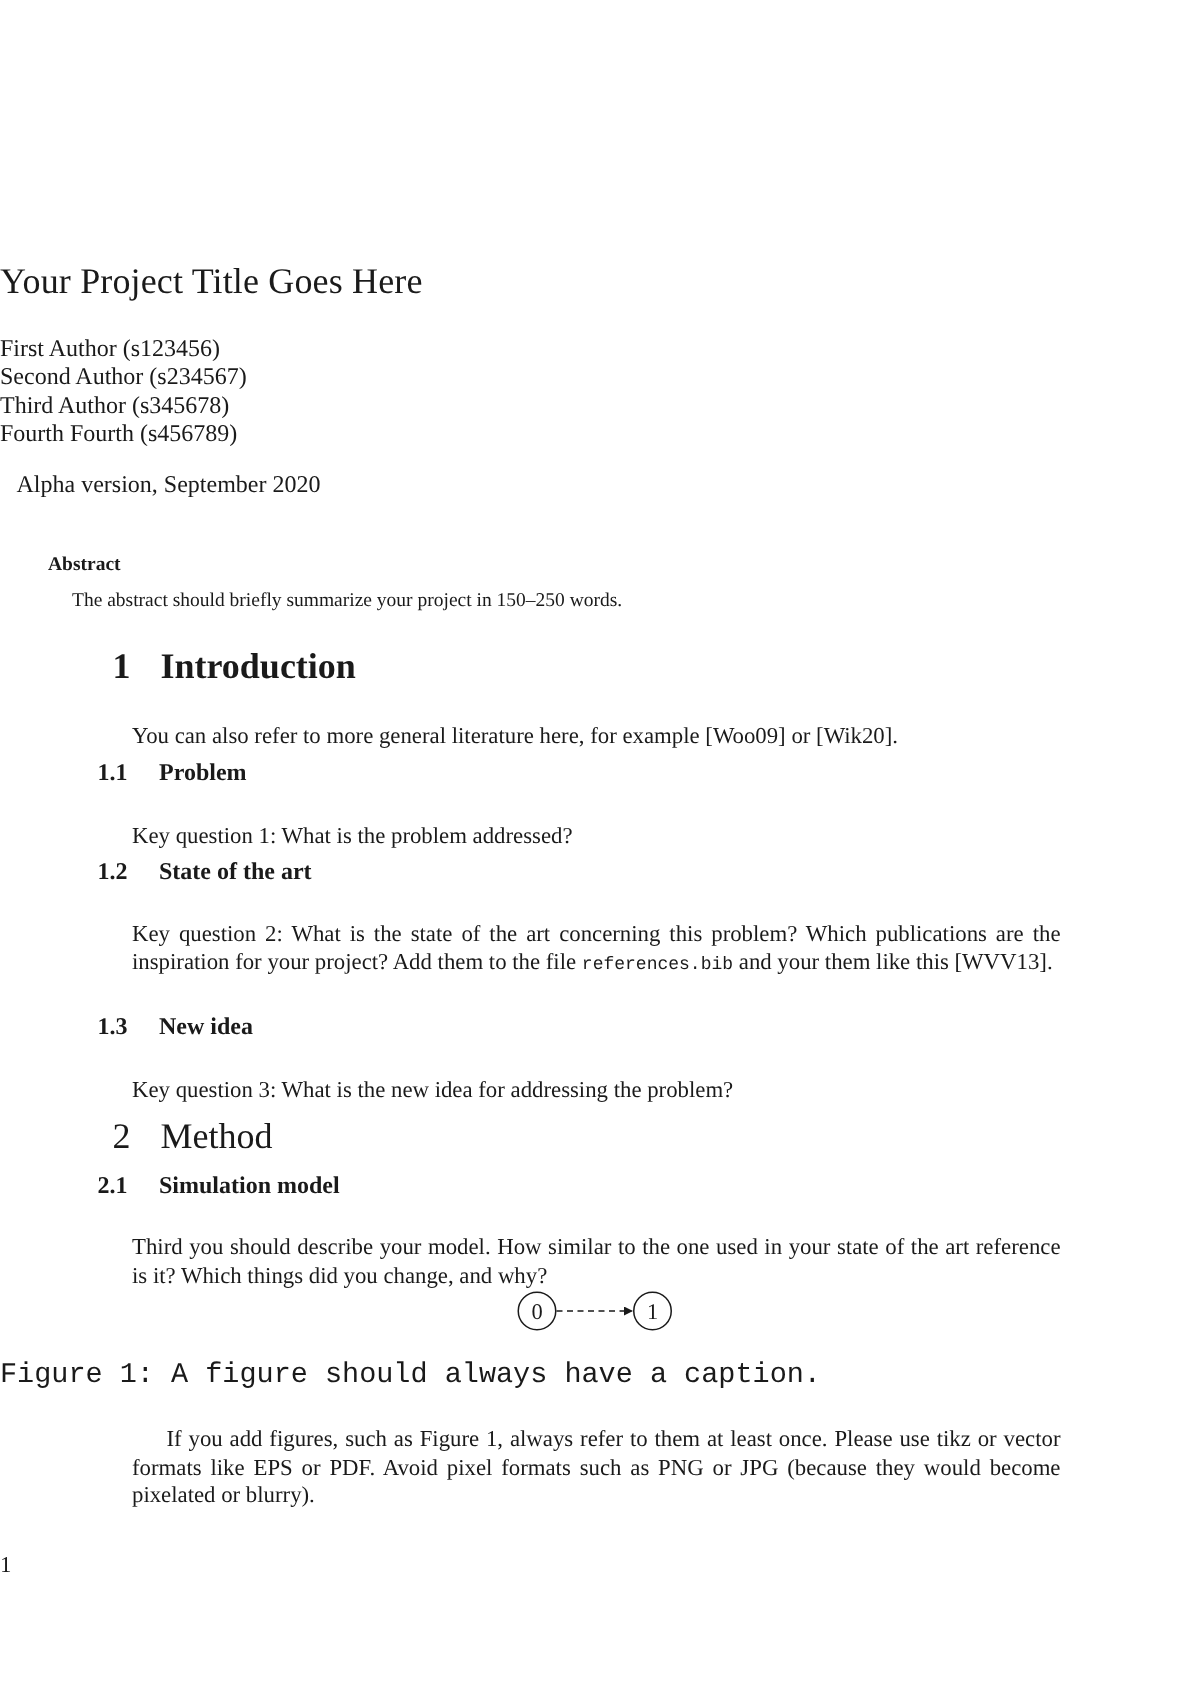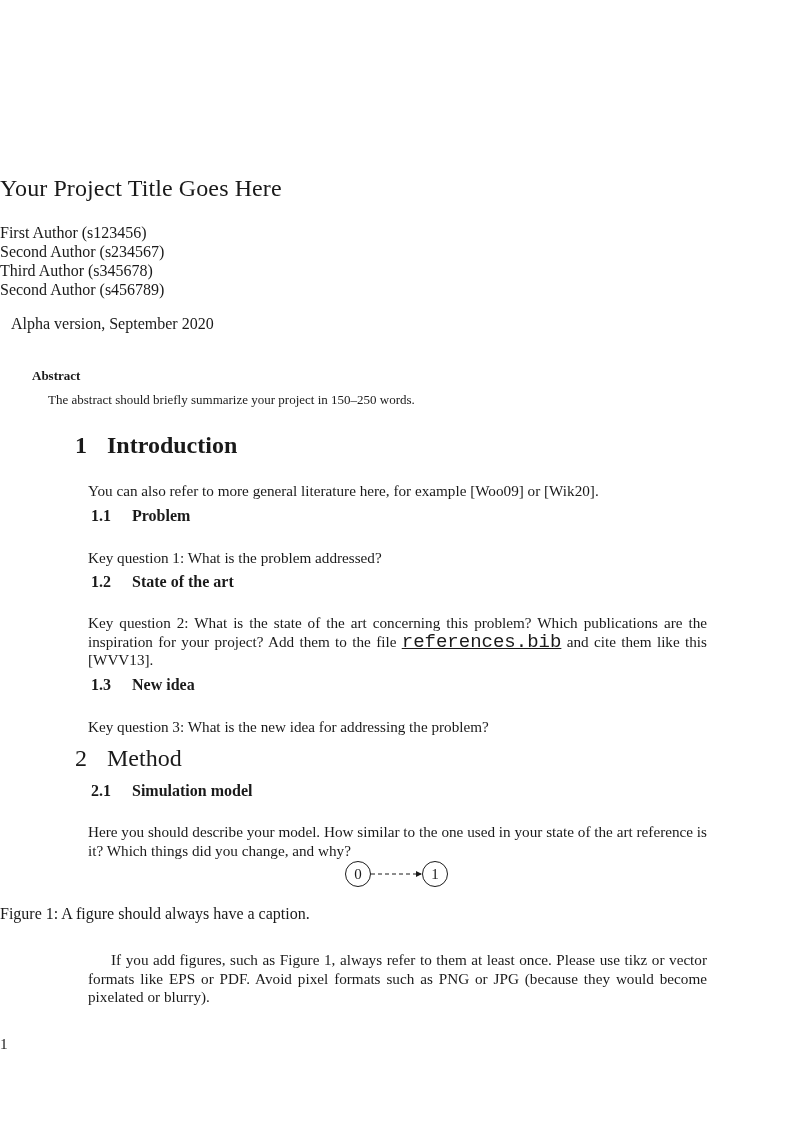--- a/index.html
+++ b/index.html
@@ -10,39 +10,39 @@
     }
     .abs { position: absolute; }
     .center { left: 0; width: 794px; text-align: left; }
     .title { top: 175px; font-size: 24px; letter-spacing: 0.1px; }
     .author { font-size: 16px; line-height: 19px; }
     .date { top: 315px; font-size: 16px; margin-left: 11px; }
     .abs-head { top: 368px; font-size: 13px; font-weight: bold; padding-left: 32px; }
     .abs-text { top: 392px; font-size: 13px; padding-left: 48px; }
     .sec { left: 75px; font-size: 24px; font-weight: bold; }
     .sec .num { display: inline-block; width: 32px; }
-    .subsec { left: 91px; font-size: 16px; font-weight: bold; }
+    .subsec { left: 65px; font-size: 16px; font-weight: bold; }
     .subsec .num { display: inline-block; width: 41px; }
     .para { left: 75px; width: 645px; font-size: 15.2px; line-height: 18.5px; text-align: justify; }
     .para p { margin: 13px; }
     .indent { text-indent: 23px; }
-    .mono { font-family: "Liberation Mono", "DejaVu Sans Mono", monospace; font-size: 19px; text-decoration: underline; }
-    .caption { top: 905px; font-size: 16px; }
+    .mono { font-family: "Liberation Mono", "DejaVu Sans Mono", monospace; font-size: 12px; }
+    .caption { top: 905px; font-size: 19px; font-family: Liberation Mono, monospace; }
     .pageno { top: 1035px; font-size: 15.2px; }
     svg text { font-family: "Liberation Serif", serif; }
   </style>
 </head>
 <body>
 
 <div class="abs center title">Your Project Title Goes Here</div>
 
 <div class="abs center author" style="top:223px">First Author (s123456)</div>
 <div class="abs center author" style="top:242px">Second Author (s234567)</div>
 <div class="abs center author" style="top:261px">Third Author (s345678)</div>
-<div class="abs center author" style="top:280px">Second Author (s456789)</div>
+<div class="abs center author" style="top:280px">Fourth Fourth (s456789)</div>
 
 <div class="abs center date">Alpha version, September 2020</div>
 
 <div class="abs center abs-head">Abstract</div>
 <div class="abs center abs-text">The abstract should briefly summarize your project in 150–250 words.</div>
 
 <div class="abs sec" style="top:432px">
   <span class="num">1</span><span>Introduction</span>
 </div>
 <div class="abs para" style="top:469px">
@@ -53,39 +53,39 @@
   <span class="num">1.1</span><span>Problem</span>
 </div>
 <div class="abs para" style="top:536px">
   <p>Key question 1: What is the problem addressed?</p>
 </div>
 
 <div class="abs subsec" style="top:573px">
   <span class="num">1.2</span><span>State of the art</span>
 </div>
 <div class="abs para" style="top:601px">
-  <p><span>Key question 2: What is the state of the art concerning this problem? Which publications are the inspiration for your project? Add them to the file </span><span class="mono">references.bib</span><span> and cite them like this [WVV13].</span></p>
+  <p><span>Key question 2: What is the state of the art concerning this problem? Which publications are the inspiration for your project? Add them to the file </span><span class="mono">references.bib</span><span> and your them like this [WVV13].</span></p>
 </div>
 
 <div class="abs subsec" style="top:676px">
   <span class="num">1.3</span><span>New idea</span>
 </div>
 <div class="abs para" style="top:705px">
   <p>Key question 3: What is the new idea for addressing the problem?</p>
 </div>
 
 <div class="abs sec" style="top:745px; font-weight:normal">
   <span class="num">2</span><span>Method</span>
 </div>
 
 <div class="abs subsec" style="top:782px">
   <span class="num">2.1</span><span>Simulation model</span>
 </div>
 <div class="abs para" style="top:810px">
-  <p>Here you should describe your model. How similar to the one used in your state of the art reference is it? Which things did you change, and why?</p>
+  <p>Third you should describe your model. How similar to the one used in your state of the art reference is it? Which things did you change, and why?</p>
 </div>
 
 <svg class="abs" style="left:340px; top:858px" width="120" height="32">
   <defs>
     <marker id="arrowhead" markerWidth="6" markerHeight="6" refX="5" refY="3" orient="auto">
       <path d="M0,0 L6,3 L0,6 Z" fill="#1a1a1a"></path>
     </marker>
   </defs>
   <g>
     <circle cx="18" cy="16" r="12.5" fill="none" stroke="#1a1a1a" stroke-width="1"></circle>

